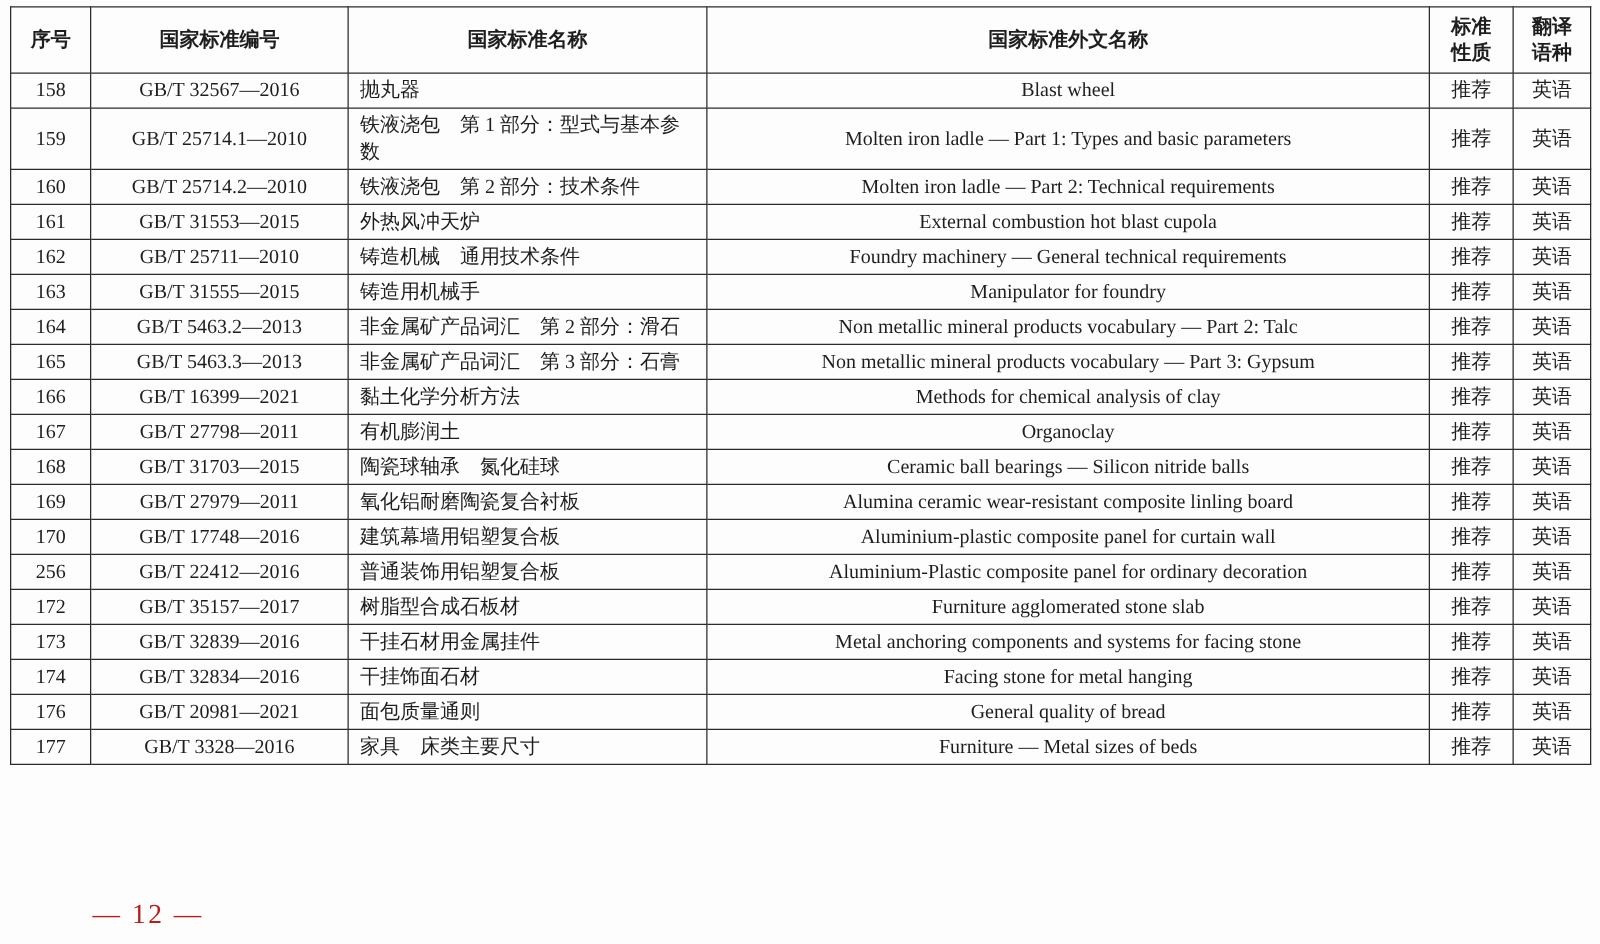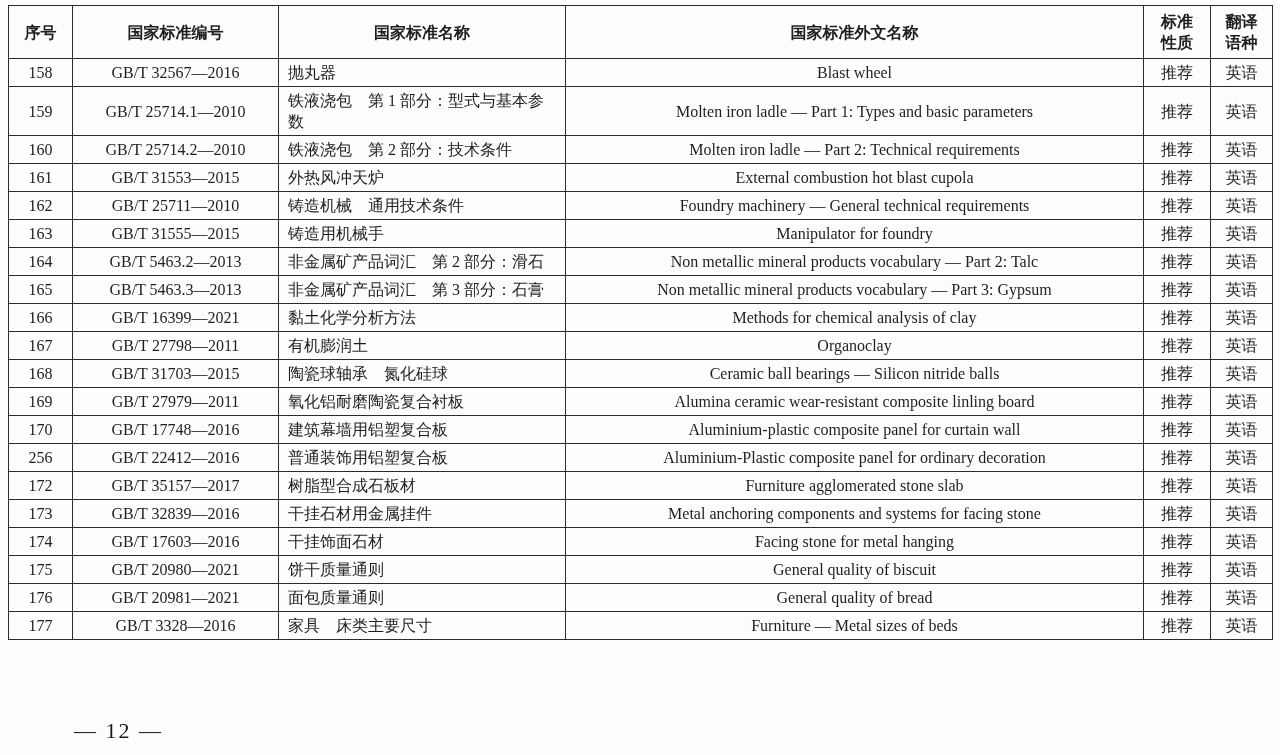--- a/index.html
+++ b/index.html
@@ -56,21 +56,21 @@
   .standards-table td.c-nature,
   .standards-table td.c-lang {
     padding-left: 2px;
     padding-right: 2px;
   }
   .footer-pageno {
     position: absolute;
     left: 74px;
     top: 718px;
     font-size: 22px;
-    color: #0f172a;
+    color: #b91c1c;
     letter-spacing: 2px;
     font-family: "Liberation Serif", "DejaVu Serif", serif;
   }
 </style>
 </head>
 <body>
 
 <div class="page">
 
   <table class="standards-table">
@@ -222,31 +222,23 @@
         <tr>
     <td class="c-no">173</td>
     <td class="c-code">GB/T 32839—2016</td>
     <td class="c-name">干挂石材用金属挂件</td>
     <td class="c-en">Metal anchoring components and systems for facing stone</td>
     <td class="c-nature">推荐</td>
     <td class="c-lang">英语</td>
   </tr>
         <tr>
     <td class="c-no">174</td>
-    <td class="c-code">GB/T 17603—2016</td>
+    <td class="c-code">GB/T 32834—2016</td>
     <td class="c-name">干挂饰面石材</td>
     <td class="c-en">Facing stone for metal hanging</td>
-    <td class="c-nature">推荐</td>
-    <td class="c-lang">英语</td>
-  </tr>
-        <tr>
-    <td class="c-no">175</td>
-    <td class="c-code">GB/T 20980—2021</td>
-    <td class="c-name">饼干质量通则</td>
-    <td class="c-en">General quality of biscuit</td>
     <td class="c-nature">推荐</td>
     <td class="c-lang">英语</td>
   </tr>
         <tr>
     <td class="c-no">176</td>
     <td class="c-code">GB/T 20981—2021</td>
     <td class="c-name">面包质量通则</td>
     <td class="c-en">General quality of bread</td>
     <td class="c-nature">推荐</td>
     <td class="c-lang">英语</td>

